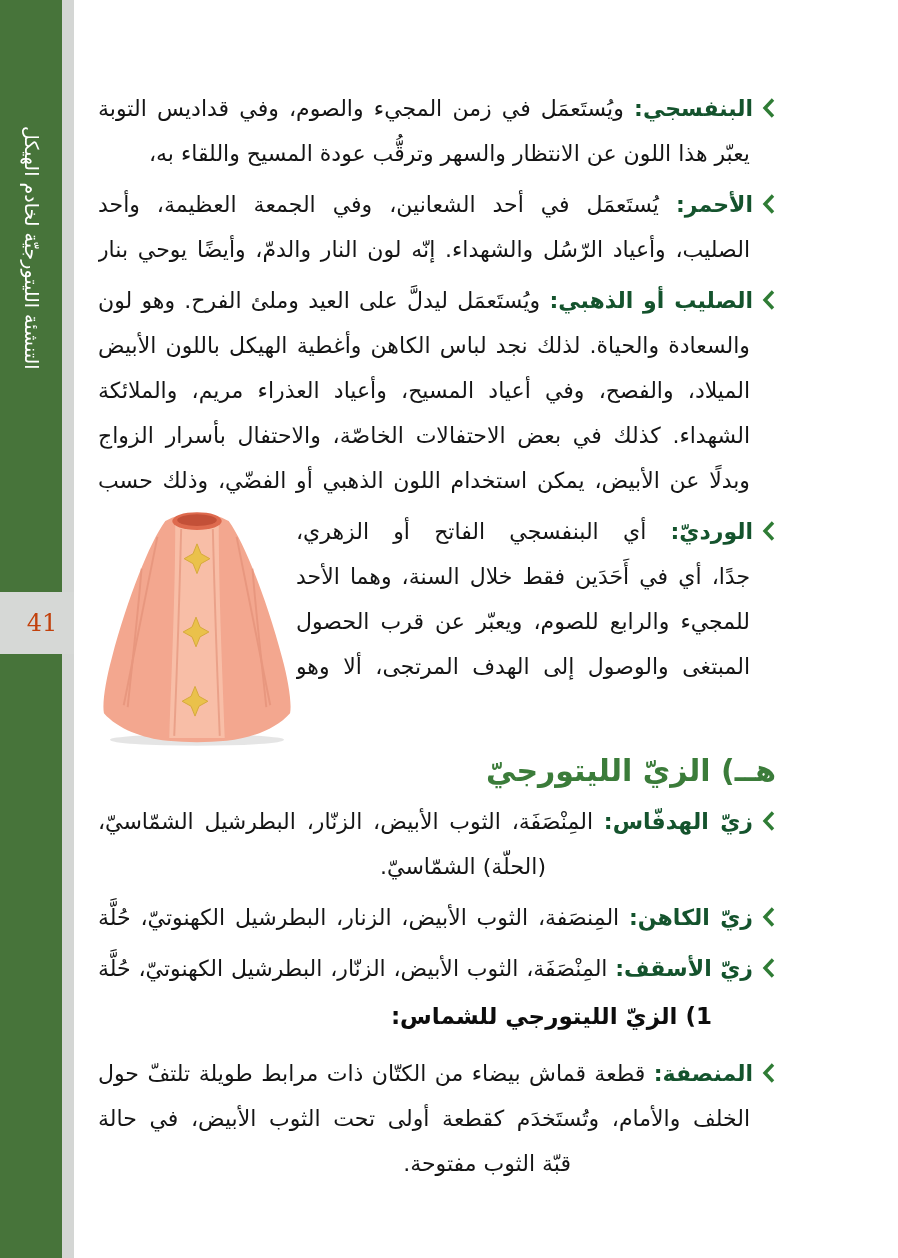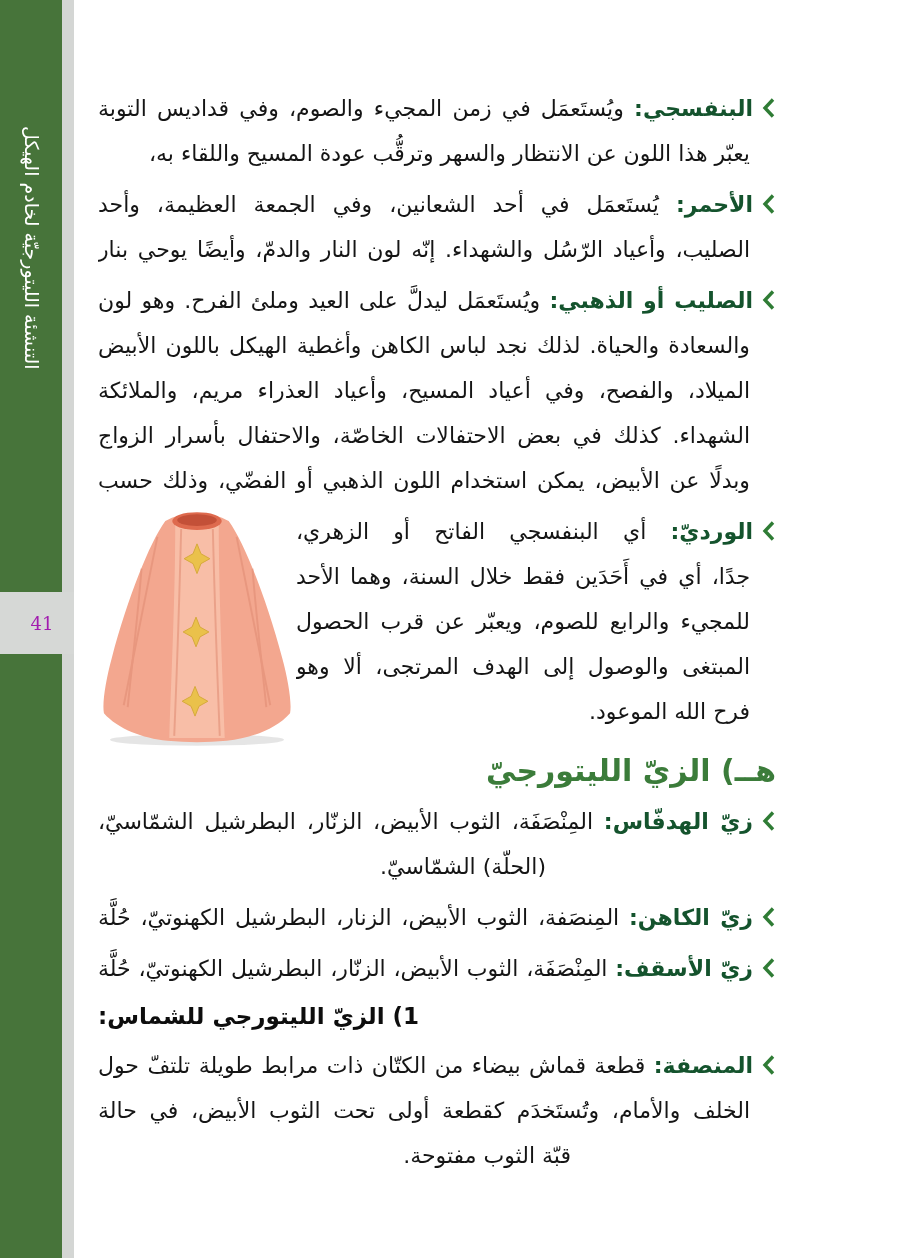--- a/index.html
+++ b/index.html
@@ -14,41 +14,41 @@
   .spine-title {
     position:absolute; left:0; top:48px; width:62px; height:400px;
     display:flex; align-items:center; justify-content:center;
     writing-mode:vertical-rl; color:#ffffff; font-size:19px; line-height:1;
     letter-spacing:2px; white-space:nowrap;
   }
   .page-num-box {
     position:absolute; left:0; top:592px; width:74px; height:62px;
     background:#d6d8d6; display:flex; align-items:center; justify-content:center;
   }
-  .page-num { font-family:"DejaVu Serif", serif; font-size:18px; color:#a21caf; padding-left:10px; }
+  .page-num { font-family:"DejaVu Serif", serif; font-size:24px; color:#c2410c; padding-left:10px; }
 
   
   .page-body {
     position:absolute; left:98px; top:86px; width:678px;
     direction:rtl; color:#151515; font-size:22px; line-height:45px;
   }
   .bullet-block { margin-bottom:6px; }
   .line { max-height:45px; overflow:hidden; text-align:right; }
   .line.full { text-align:justify; text-align-last:justify; }
   .line.cont { padding-right:26px; }
   .chev { display:inline-block; margin-left:8px; vertical-align:-3px; }
   .lbl { font-weight:bold; color:#14532d; }
 
   .sect-heading {
     color:#3b7c3a; font-weight:bold; font-size:30px; line-height:40px;
     margin:4px 0 8px 0; text-align:right;
   }
   .sub-heading {
     font-weight:bold; font-size:23px; line-height:38px; color:#0d0d0d;
-    padding-right:64px; margin:2px 0 8px 0; text-align:left;
+    padding-right:64px; margin:2px 0 16px 0; text-align:right;
   }
 
   
   .rose-section { display:flex; align-items:flex-start; margin-bottom:4px; }
   .rose-text { flex:1 1 auto; min-width:0; }
   .vest-wrap { flex:0 0 198px; width:198px; height:238px; }
 </style>
 </head>
 <body>
 
@@ -82,21 +82,20 @@
       <div class="line full cont">وبدلًا عن الأبيض، يمكن استخدام اللون الذهبي أو الفضّي، وذلك حسب درجة العيد.</div>
     </div>
     <div class="rose-section">
       <div class="rose-text bullet-block">
         <div class="line full"><svg width="15" height="22" viewBox="0 0 15 22" class="chev">
             <path d="M12 2.5 L4 11 L12 19.5" stroke="#2f7c35" stroke-width="3.4" fill="none"></path>
           </svg><b class="lbl">الورديّ:</b> <span>أي البنفسجي الفاتح أو الزهري، واستخدامه قليل</span></div>
         <div class="line full cont">جدًا، أي في أَحَدَين فقط خلال السنة، وهما الأحد الثالث</div>
         <div class="line full cont">للمجيء والرابع للصوم، ويعبّر عن قرب الحصول على</div>
         <div class="line full cont">المبتغى والوصول إلى الهدف المرتجى، ألا وهو الدخول في</div>
-        <div class="line cont">فرح الله الموعود.</div>
       </div>
       <div class="vest-wrap" title="ثوب ليتورجي ورديّ مع ثلاثة صلبان ذهبية"><svg width="198" height="238" viewBox="0 0 200 240">
           <ellipse cx="100" cy="233" rx="88" ry="6" fill="rgba(0,0,0,0.10)"></ellipse>
           <path d="M100,4 C88,4 76,7 68,12 C52,34 30,90 14,150 C8,172 4,196 6,206 C20,222 45,231 70,234 C90,236 110,236 130,234 C155,231 180,222 194,206 C196,196 192,172 186,150 C170,90 148,34 132,12 C124,7 112,4 100,4 Z" fill="#f3a78f"></path>
           <path d="M78,16 C78,90 74,170 72,231 L128,231 C126,170 122,90 122,16 Z" fill="#f8c2ac" opacity="0.85"></path>
           <g stroke="#e08b72" stroke-width="2" fill="none" opacity="0.55">
             <path d="M60,28 C48,90 36,150 26,198"></path>
             <path d="M140,28 C152,90 164,150 174,198"></path>
             <path d="M44,60 C40,110 34,160 30,200"></path>
             <path d="M156,60 C160,110 166,160 170,200"></path>

